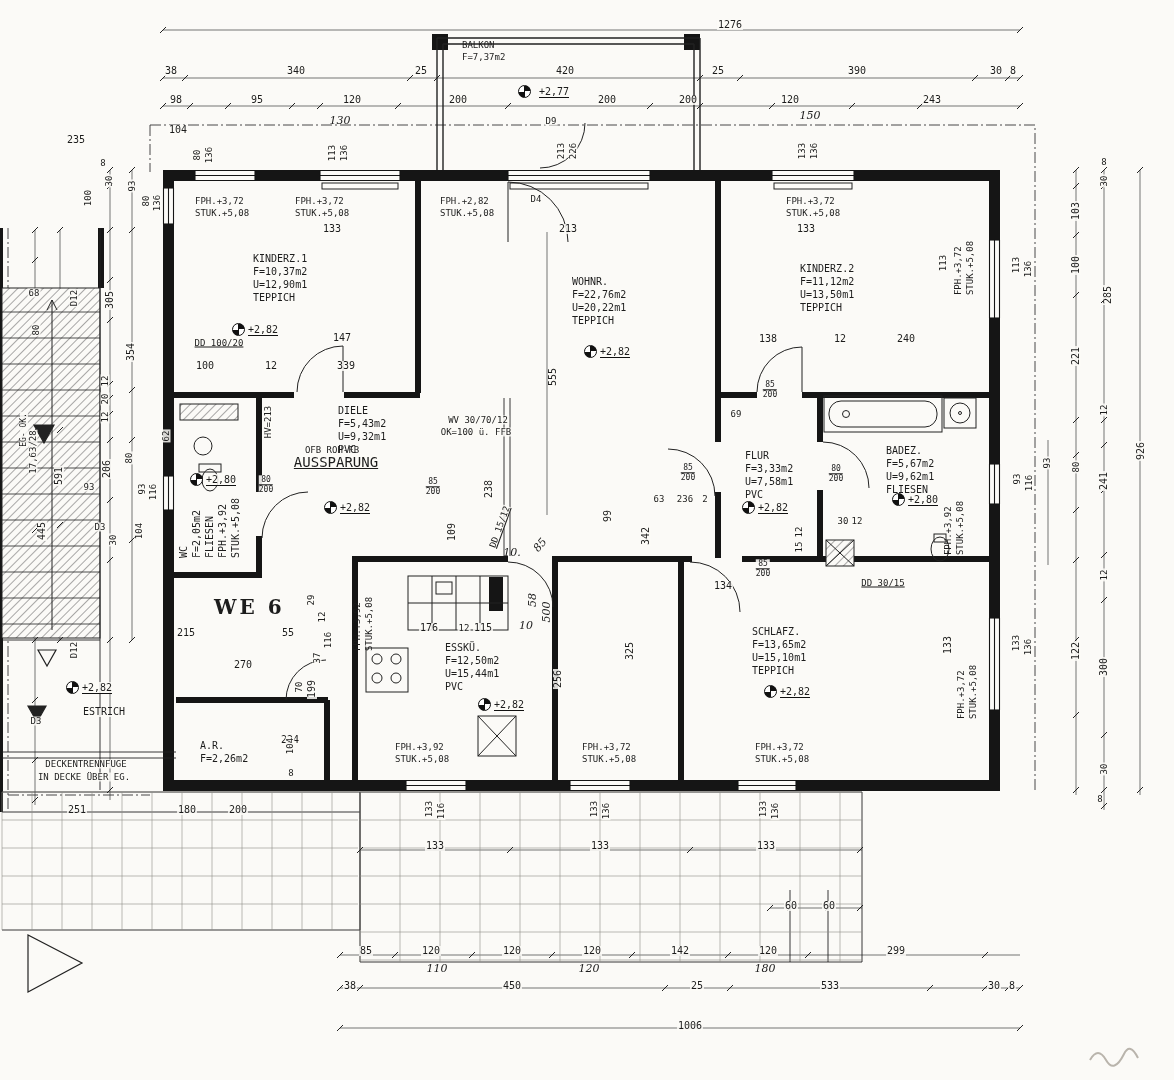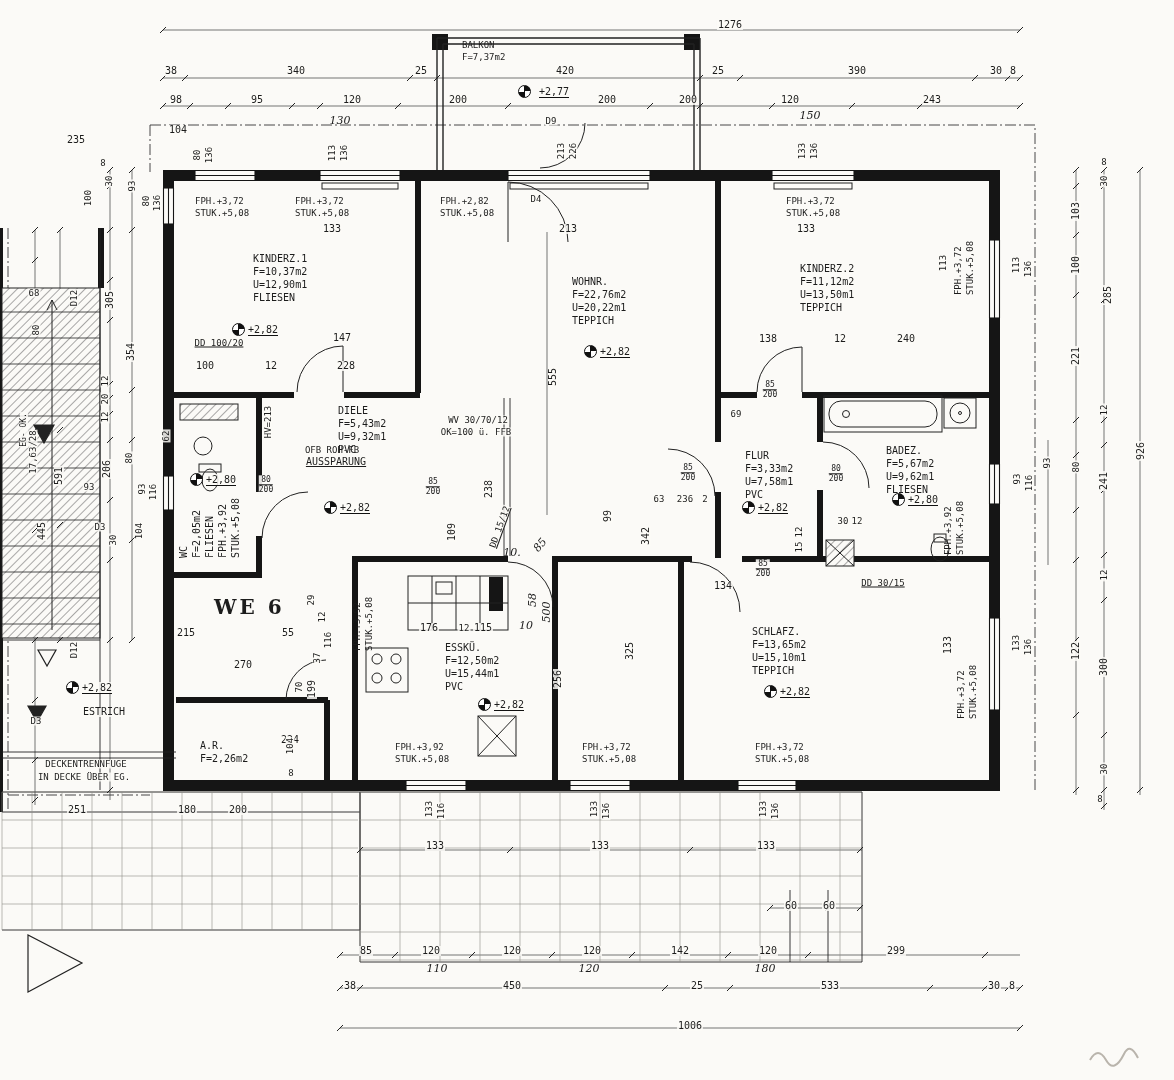--- a/index.html
+++ b/index.html
@@ -417,21 +417,21 @@
       <div class="lbl" style="left: 344px; top: 153px; font-size: 9px; transform: translate(-50%, -50%) rotate(-90deg);">136</div>
       <div class="lbl" style="left: 561px; top: 151px; font-size: 9px; transform: translate(-50%, -50%) rotate(-90deg);">213</div>
       <div class="lbl" style="left: 573px; top: 151px; font-size: 9px; transform: translate(-50%, -50%) rotate(-90deg);">226</div>
       <div class="lbl" style="left: 802px; top: 151px; font-size: 9px; transform: translate(-50%, -50%) rotate(-90deg);">133</div>
       <div class="lbl" style="left: 814px; top: 151px; font-size: 9px; transform: translate(-50%, -50%) rotate(-90deg);">136</div>
       <div class="lbl" style="left: 332px; top: 229px; transform: translate(-50%, -50%) rotate(0deg);">133</div>
       <div class="lbl" style="left: 568px; top: 229px; transform: translate(-50%, -50%) rotate(0deg);">213</div>
       <div class="lbl" style="left: 806px; top: 229px; transform: translate(-50%, -50%) rotate(0deg);">133</div>
       <div class="lbl" style="left: 205px; top: 366px; transform: translate(-50%, -50%) rotate(0deg);">100</div>
       <div class="lbl" style="left: 271px; top: 366px; transform: translate(-50%, -50%) rotate(0deg);">12</div>
-      <div class="lbl" style="left: 346px; top: 366px; transform: translate(-50%, -50%) rotate(0deg);">228</div>
+      <div class="lbl" style="left: 346px; top: 366px; transform: translate(-50%, -50%) rotate(0deg);">339</div>
       <div class="lbl" style="left: 342px; top: 338px; transform: translate(-50%, -50%) rotate(0deg);">147</div>
       <div class="lbl" style="left: 768px; top: 339px; transform: translate(-50%, -50%) rotate(0deg);">138</div>
       <div class="lbl" style="left: 840px; top: 339px; transform: translate(-50%, -50%) rotate(0deg);">12</div>
       <div class="lbl" style="left: 906px; top: 339px; transform: translate(-50%, -50%) rotate(0deg);">240</div>
       <div class="lbl" style="left: 553px; top: 377px; transform: translate(-50%, -50%) rotate(-90deg);">555</div>
       <div class="lbl" style="left: 943px; top: 263px; font-size: 9px; transform: translate(-50%, -50%) rotate(-90deg);">113</div>
       <div class="lbl" style="left: 736px; top: 414px; font-size: 9px; transform: translate(-50%, -50%) rotate(0deg);">69</div>
       <div class="lbl" style="left: 489px; top: 489px; transform: translate(-50%, -50%) rotate(-90deg);">238</div>
       <div class="lbl" style="left: 452px; top: 532px; transform: translate(-50%, -50%) rotate(-90deg);">109</div>
       <div class="lbl" style="left: 608px; top: 516px; transform: translate(-50%, -50%) rotate(-90deg);">99</div>
@@ -540,21 +540,21 @@
       <div class="lbl" style="left: 74px; top: 298px; font-size: 9px; transform: translate(-50%, -50%) rotate(-90deg);">D12</div>
       <div class="lbl" style="left: 74px; top: 650px; font-size: 9px; transform: translate(-50%, -50%) rotate(-90deg);">D12</div>
       <div class="lbl" style="left: 100px; top: 527px; font-size: 9px; transform: translate(-50%, -50%) rotate(0deg);">D3</div>
       <div class="lbl" style="left: 36px; top: 721px; font-size: 9px; transform: translate(-50%, -50%) rotate(0deg);">D3</div>
       <div class="lbl u" style="left: 219px; top: 343px; font-size: 9px; transform: translate(-50%, -50%) rotate(0deg);">DD 100/20</div>
       <div class="lbl u" style="left: 500px; top: 527px; font-size: 9px; transform: translate(-50%, -50%) rotate(-70deg);">DD 15/12</div>
       <div class="lbl u" style="left: 883px; top: 583px; font-size: 9px; transform: translate(-50%, -50%) rotate(0deg);">DD 30/15</div>
       <div class="lbl" style="left: 478px; top: 420px; font-size: 9px; transform: translate(-50%, -50%) rotate(0deg);">WV 30/70/12</div>
       <div class="lbl" style="left: 476px; top: 432px; font-size: 9px; transform: translate(-50%, -50%) rotate(0deg);">OK=100 ü. FFB</div>
       <div class="lbl" style="left: 332px; top: 450px; font-size: 9px; transform: translate(-50%, -50%) rotate(0deg);">OFB ROH-FB</div>
-      <div class="lbl u" style="left: 336px; top: 462px; font-size: 10px; transform: translate(-50%, -50%) rotate(0deg);">AUSSPARUNG</div>
+      <div class="lbl u" style="left: 336px; top: 462px; font-size: 14px; transform: translate(-50%, -50%) rotate(0deg);">AUSSPARUNG</div>
       <div class="lbl" style="left: 268px; top: 422px; font-size: 9px; transform: translate(-50%, -50%) rotate(-90deg);">HV=213</div>
       <div class="lbl" style="left: 104px; top: 712px; transform: translate(-50%, -50%) rotate(0deg);">ESTRICH</div>
       <div class="lbl" style="left: 86px; top: 764px; font-size: 9px; transform: translate(-50%, -50%) rotate(0deg);">DECKENTRENNFUGE</div>
       <div class="lbl" style="left: 84px; top: 777px; font-size: 9px; transform: translate(-50%, -50%) rotate(0deg);">IN DECKE ÜBER EG.</div>
       <div class="lbl" style="left: 24px; top: 430px; font-size: 8px; transform: translate(-50%, -50%) rotate(-90deg);">EG- OK.</div>
       <div class="lbl" style="left: 33px; top: 452px; font-size: 9px; transform: translate(-50%, -50%) rotate(-90deg);">17,63/28</div>
       <div class="lbl hw" style="left: 340px; top: 120px; transform: translate(-50%, -50%) rotate(0deg);">130</div>
       <div class="lbl hw" style="left: 810px; top: 115px; transform: translate(-50%, -50%) rotate(0deg);">150</div>
       <div class="lbl hw" style="left: 512px; top: 552px; transform: translate(-50%, -50%) rotate(0deg);">10.</div>
       <div class="lbl hw" style="left: 540px; top: 545px; transform: translate(-50%, -50%) rotate(-50deg);">85</div>
@@ -562,21 +562,21 @@
       <div class="lbl hw" style="left: 546px; top: 612px; transform: translate(-50%, -50%) rotate(-90deg);">500</div>
       <div class="lbl hw" style="left: 526px; top: 625px; transform: translate(-50%, -50%) rotate(0deg);">10</div>
       <div class="lbl hw" style="left: 437px; top: 968px; transform: translate(-50%, -50%) rotate(0deg);">110</div>
       <div class="lbl hw" style="left: 589px; top: 968px; transform: translate(-50%, -50%) rotate(0deg);">120</div>
       <div class="lbl hw" style="left: 765px; top: 968px; transform: translate(-50%, -50%) rotate(0deg);">180</div>
       <div class="room" style="left: 462px; top: 40px; font-size: 9px;">BALKON
 F=7,37m2</div>
       <div class="room" style="left: 253px; top: 252px;">KINDERZ.1
 F=10,37m2
 U=12,90m1
-FLIESEN</div>
+TEPPICH</div>
       <div class="room" style="left: 572px; top: 275px;">WOHNR.
 F=22,76m2
 U=20,22m1
 TEPPICH</div>
       <div class="room" style="left: 800px; top: 262px;">KINDERZ.2
 F=11,12m2
 U=13,50m1
 TEPPICH</div>
       <div class="room" style="left: 338px; top: 404px;">DIELE
 F=5,43m2

